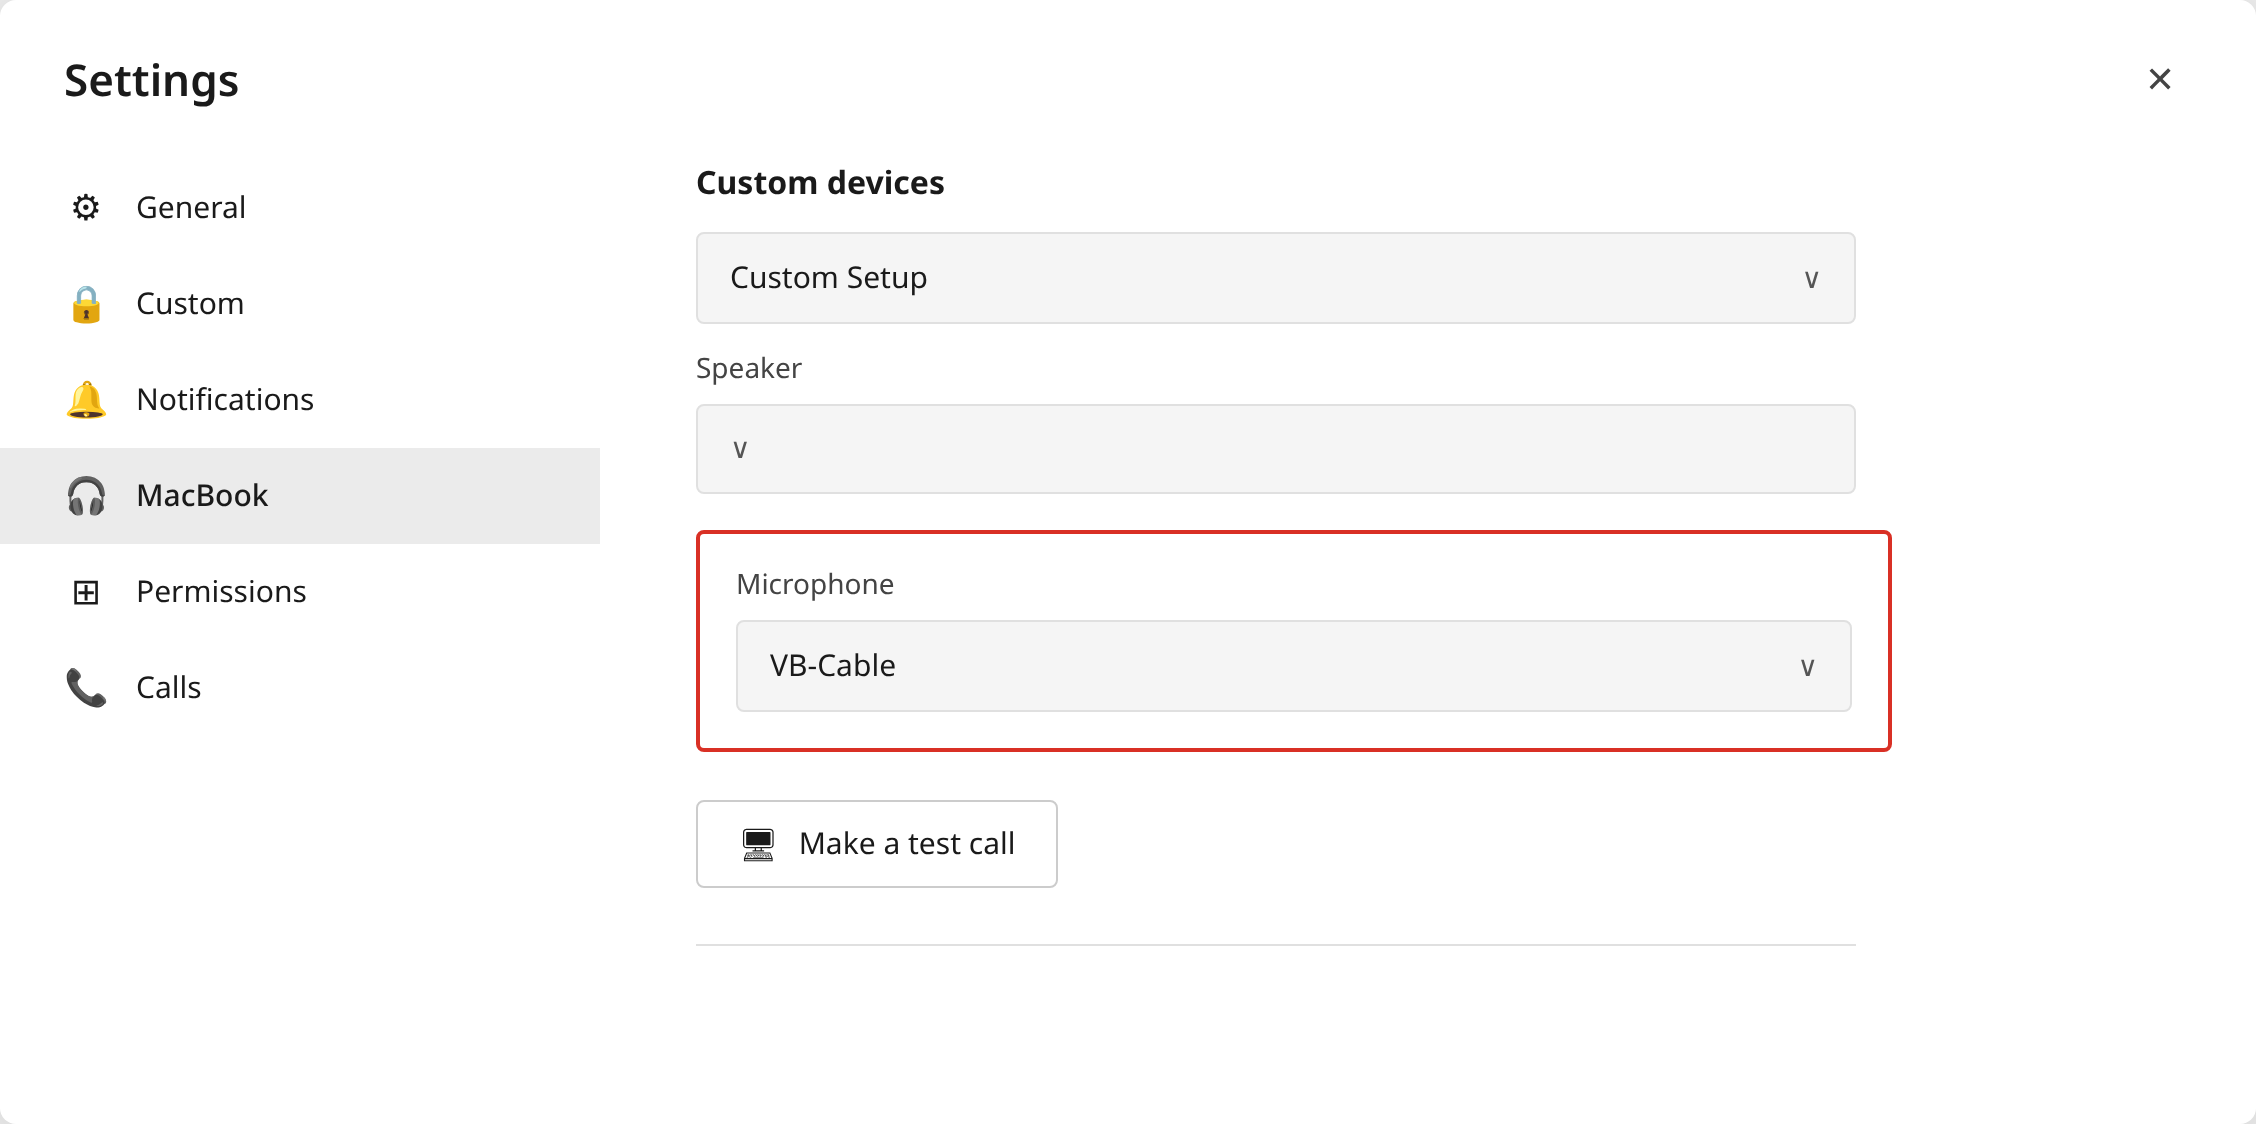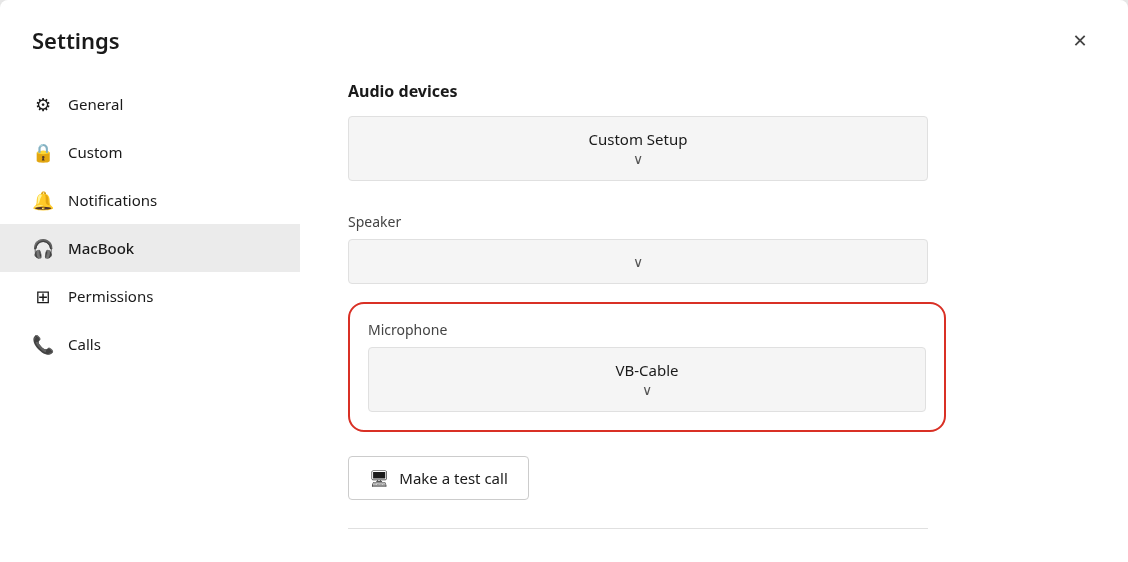--- a/index.html
+++ b/index.html
@@ -101,47 +101,46 @@
       font-size: 16px;
       font-weight: 700;
       color: #1a1a1a;
       margin-bottom: 14px;
     }
 
     .dropdown-label {
       font-size: 14px;
       color: #444;
       margin-bottom: 8px;
-      margin-top: 31px;
+      margin-top: 13px;
     }
 
     .dropdown {
       width: 580px;
       background: #f5f5f5;
       border: 1px solid #e0e0e0;
       border-radius: 4px;
       padding: 12px 16px;
       display: flex;
       align-items: center;
       justify-content: space-between;
       cursor: pointer;
       font-size: 15px;
       color: #1a1a1a;
-      flex-direction: column;
     }
 
     .dropdown-chevron {
       font-size: 14px;
       color: #555;
     }
 
     
     .microphone-section {
       border: 2.5px solid #d93025;
-      border-radius: 16px;
+      border-radius: 4px;
       padding: 16px 18px 18px 18px;
       margin-top: 18px;
       width: 598px;
     }
 
     .microphone-section .dropdown-label {
       margin-top: 0;
     }
 
     .microphone-section .dropdown {
@@ -208,21 +207,21 @@
         <span>Permissions</span>
       </div>
       <div class="sidebar-item">
         <span class="sidebar-icon">📞</span>
         <span>Calls</span>
       </div>
     </nav>
 
     <div class="main-content">
 
-      <div class="section-title">Audio devices</div>
+      <div class="section-title">Custom devices</div>
 
       <div class="dropdown">
         <span>Custom Setup</span>
         <span class="dropdown-chevron">∨</span>
       </div>
 
       <div class="dropdown-label">Speaker</div>
       <div class="dropdown">
         <span class="dropdown-chevron">∨</span>
       </div>

